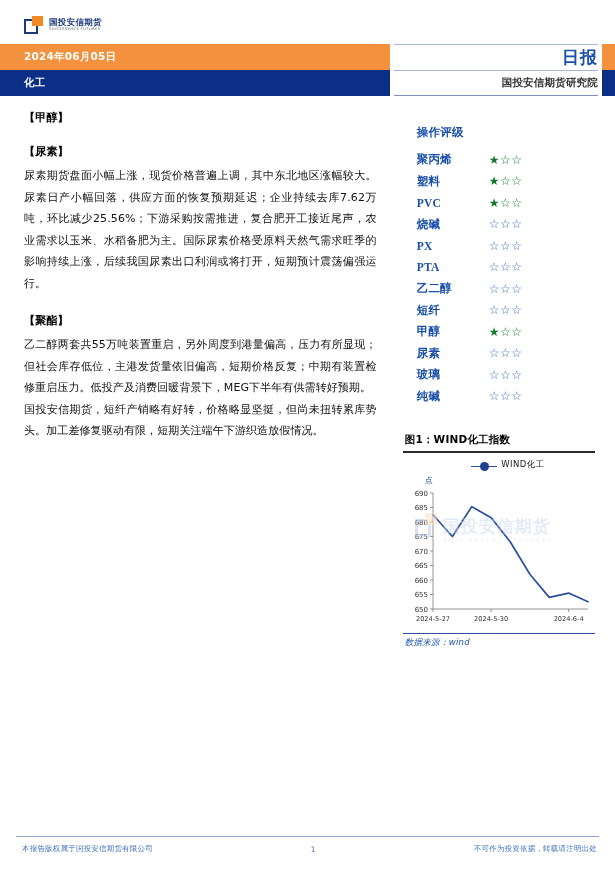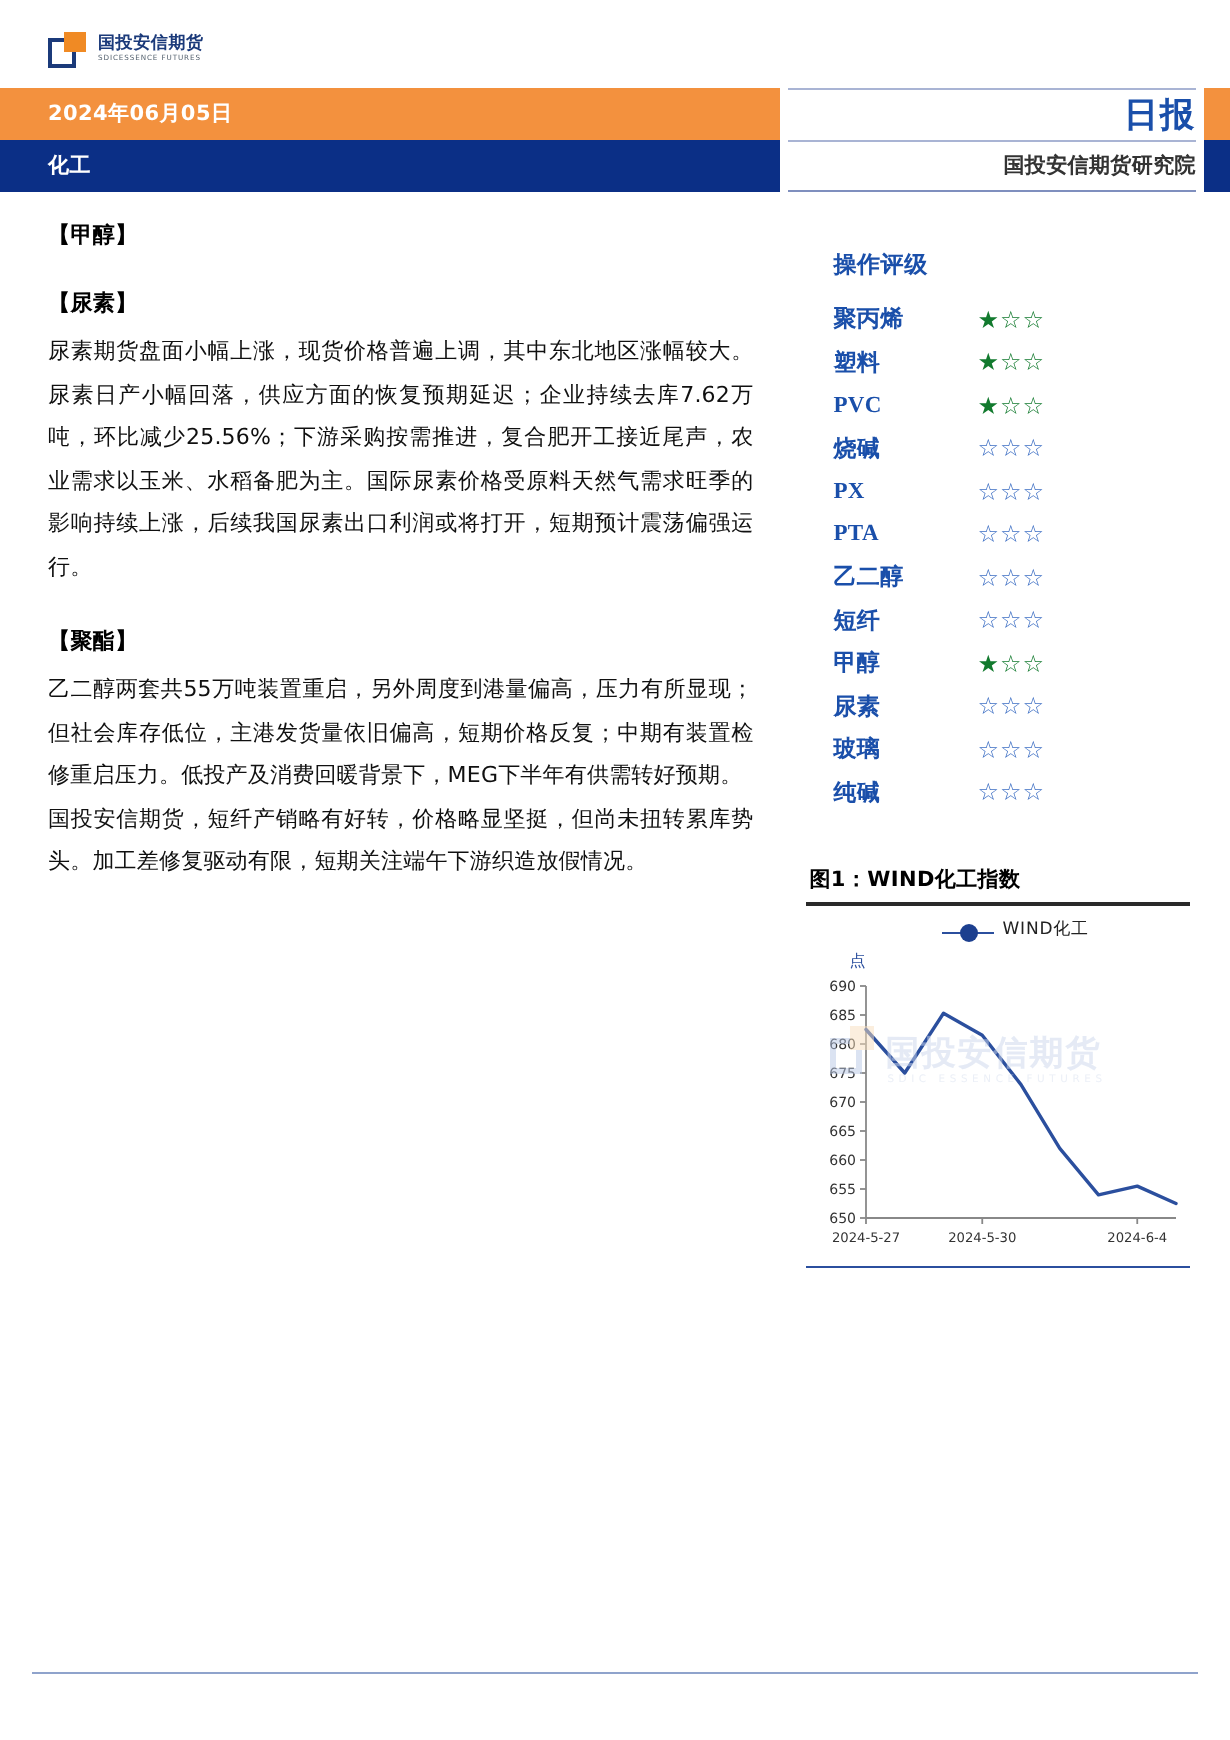--- a/index.html
+++ b/index.html
@@ -505,20 +505,26 @@
         </div>
         <div class="watermark">
           <div class="wm-sq-b"></div>
           <div class="wm-sq-o"></div>
           <div class="wm-cn">国投安信期货</div>
           <div class="wm-en">SDIC ESSENCE FUTURES</div>
         </div>
       </div>
 
       <div class="chart-rule-bottom"></div>
+      <div class="chart-source">数据来源：wind</div>
     </div>
 
   </div>
 </div>
 
 <div class="footer">
   <div class="footer-rule"></div>
+  <div class="footer-row">
+    <span>本报告版权属于国投安信期货有限公司</span>
+    <span class="footer-center">1</span>
+    <span>不可作为投资依据，转载请注明出处</span>
+  </div>
 </div>
 
 </body></html>

